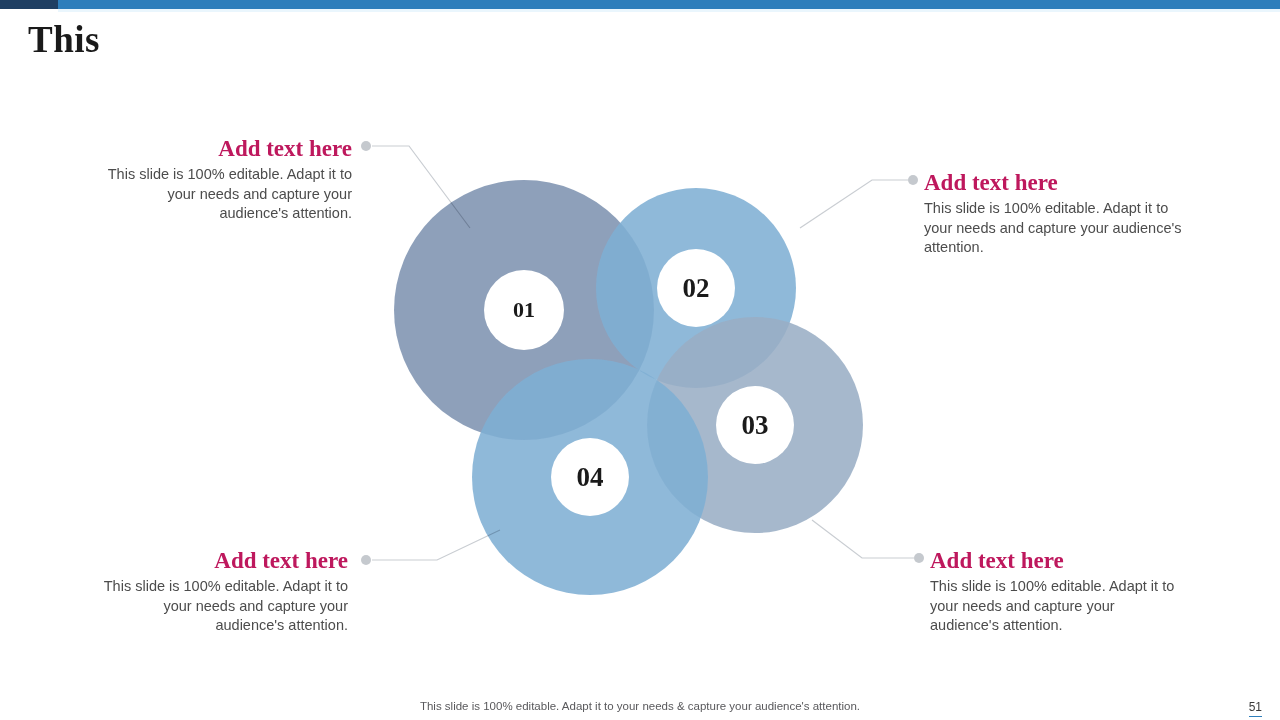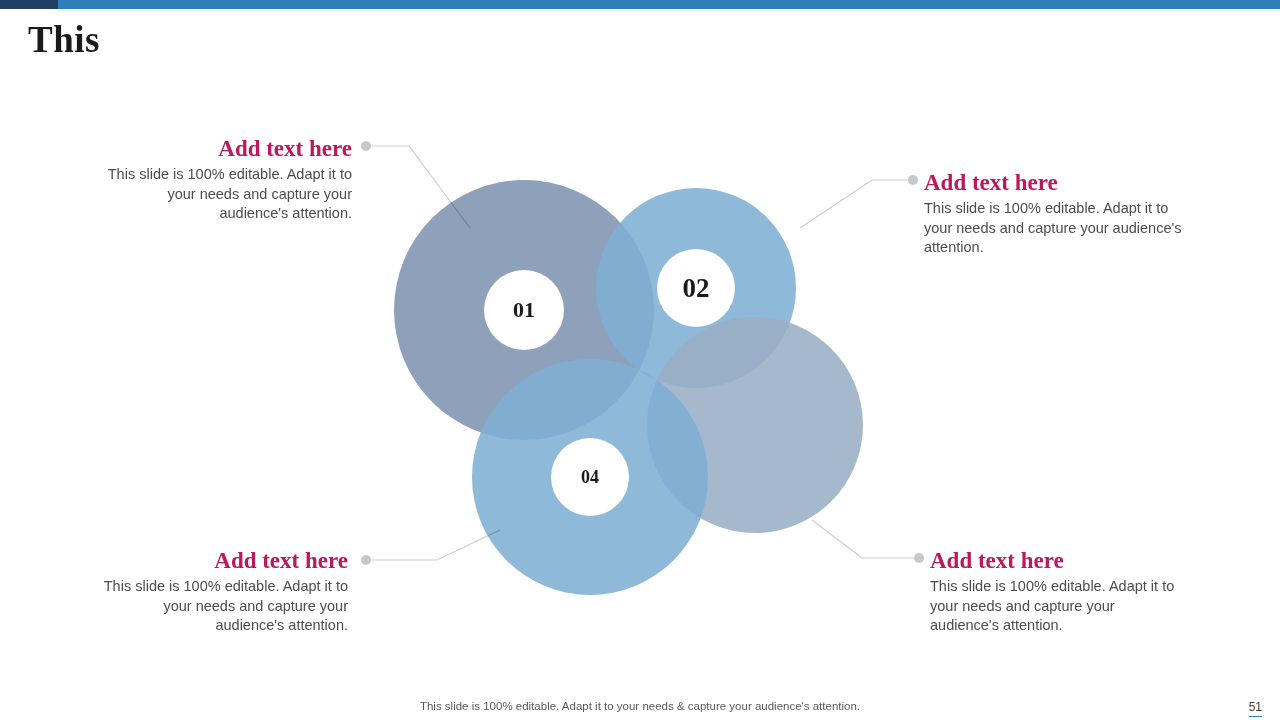--- a/index.html
+++ b/index.html
@@ -74,21 +74,21 @@
     align-items: center;
     justify-content: center;
     font-family: "Liberation Serif", serif;
     font-weight: bold;
     color: #1a1a1a;
     z-index: 5;
   }
   #badge-01 { left: 484px; top: 270px; width: 80px; height: 80px; font-size: 22px; text-align: right; }
   #badge-02 { left: 657px; top: 249px; width: 78px; height: 78px; font-size: 27px; }
   #badge-03 { left: 716px; top: 386px; width: 78px; height: 78px; font-size: 27px; }
-  #badge-04 { left: 551px; top: 438px; width: 78px; height: 78px; font-size: 18px; }
+  #badge-04 { left: 551px; top: 438px; width: 78px; height: 78px; font-size: 27px; }
 
   
   .label-block {
     position: absolute;
     z-index: 6;
   }
   .label-title {
     font-family: Liberation Serif, serif;
     font-weight: bold;
     font-size: 23px;
@@ -164,20 +164,21 @@
     <g style="mix-blend-mode:multiply;">
       <circle id="c-01" cx="524" cy="310" r="130" fill="#7e93b0" fill-opacity="0.88"></circle>
       <circle id="c-02" cx="696" cy="288" r="100" fill="#7fafd4" fill-opacity="0.88"></circle>
       <circle id="c-03" cx="755" cy="425" r="108" fill="#9aaec5" fill-opacity="0.88"></circle>
       <circle id="c-04" cx="590" cy="477" r="118" fill="#7fafd4" fill-opacity="0.88"></circle>
     </g>
   </svg>
 
   <div class="num-badge" id="badge-01">01</div>
   <div class="num-badge" id="badge-02">02</div>
+  <div class="num-badge" id="badge-03">03</div>
   <div class="num-badge" id="badge-04">04</div>
 </div>
 
 <div class="label-block align-right" id="label-tl">
   <div class="label-title">Add text here</div>
   <div class="label-body">This slide is 100% editable. Adapt it to your needs and capture your audience's attention.</div>
 </div>
 
 <div class="label-block align-left" id="label-tr">
   <div class="label-title">Add text here</div>

